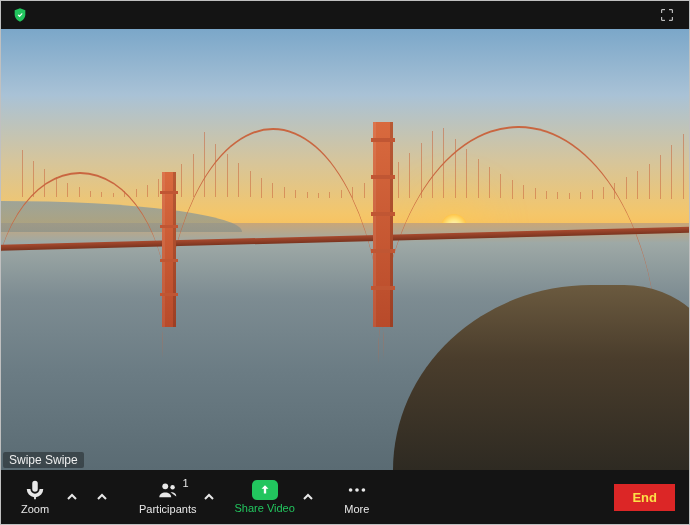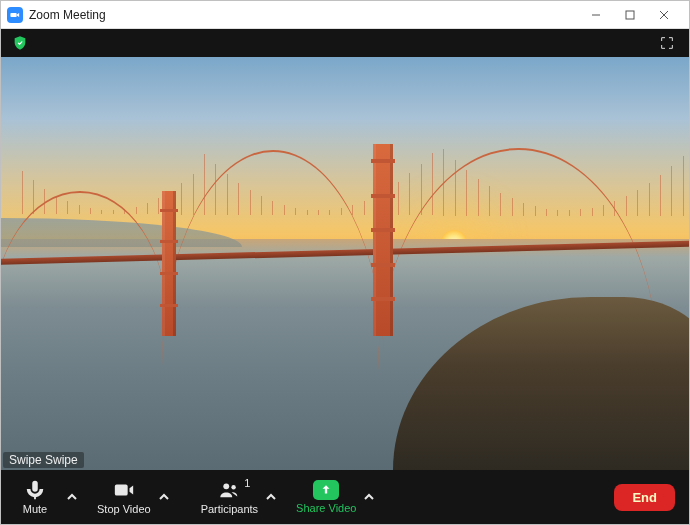--- a/index.html
+++ b/index.html
@@ -57,53 +57,28 @@
 .ctrl .ico { height: 22px; display: flex; align-items: center; justify-content: center; position: relative; }
 .ctrl .ico svg { width: 22px; height: 22px; fill: #e8e8e8; }
 .ctrl .lbl { font-size: 11px; color: #e8e8e8; margin-top: 2px; white-space: nowrap; }
 .ctrl.share .ico { width: 26px; height: 20px; background: #22c55e; border-radius: 5px; }
 .ctrl.share .ico svg { width: 14px; height: 14px; fill: #fff; }
 .ctrl.share .lbl { color: #22c55e; }
 .badge { position: absolute; top: -2px; right: -10px; font-size: 11px; color: #e8e8e8; }
 .caret { width: 18px; height: 48px; display: flex; align-items: center; justify-content: center; cursor: pointer; border-radius: 4px; }
 .caret svg { width: 10px; height: 10px; stroke: #e8e8e8; stroke-width: 2; fill: none; }
 .gap { width: 12px; }
-.end-btn { margin-left: auto; background: #dc2626; color: #fef9c3; border: none; border-radius: 8px;
+.end-btn { margin-left: auto; background: #dc2626; color: #fde047; border: none; border-radius: 0;
   padding: 6px 18px; font-size: 13px; font-weight: 600; cursor: pointer; margin-right: 8px; }
 </style>
 </head>
 <body>
 
 <div class="window">
 
-  <div class="titlebar">
-    <div class="app-icon">
-      <svg viewBox="0 0 24 24">
-          <path d="M3 7h11a2 2 0 0 1 2 2v6a2 2 0 0 1-2 2H3a2 2 0 0 1-2-2V9a2 2 0 0 1 2-2zm14 3 5-3v10l-5-3z"></path>
-        </svg>
-    </div>
-    <div class="title-text">Zoom Meeting</div>
-    <div class="spacer"></div>
-    <div class="winbtn">
-      <svg viewBox="0 0 10 10">
-          <line x1="1" y1="5" x2="9" y2="5"></line>
-        </svg>
-    </div>
-    <div class="winbtn">
-      <svg viewBox="0 0 10 10">
-          <rect x="1" y="1" width="8" height="8"></rect>
-        </svg>
-    </div>
-    <div class="winbtn close">
-      <svg viewBox="0 0 10 10">
-          <line x1="1" y1="1" x2="9" y2="9"></line>
-          <line x1="9" y1="1" x2="1" y2="9"></line>
-        </svg>
-    </div>
-  </div>
 
   <div class="topbar">
     <div class="shield">
       <svg viewBox="0 0 24 24">
           <path d="M12 2 4 5v6c0 5 3.4 9.5 8 11 4.6-1.5 8-6 8-11V5l-8-3z" fill="#22c55e"></path>
           <path d="M9.5 12.2l1.8 1.8 3.4-3.8" stroke="#fff" stroke-width="1.8" fill="none" stroke-linecap="round" stroke-linejoin="round"></path>
         </svg>
     </div>
     <div class="fullscreen-btn">
       <svg viewBox="0 0 24 24">
@@ -207,38 +182,30 @@
   </div>
 
   <div class="bottombar">
 
     <div class="ctrl">
       <div class="ico">
         <svg viewBox="0 0 24 24">
             <path d="M12 2a3 3 0 0 0-3 3v6a3 3 0 0 0 6 0V5a3 3 0 0 0-3-3zm7 9a7 7 0 0 1-14 0h2a5 5 0 0 0 10 0h2zm-6 8.9V22h-2v-2.1A9 9 0 0 1 3 11h2a7 7 0 0 0 14 0h2a9 9 0 0 1-8 8.9z"></path>
           </svg>
       </div>
-      <div class="lbl">Mute</div>
-    </div>
-    <div class="caret">
-        <svg viewBox="0 0 10 10">
-          <polyline points="1,7 5,3 9,7"></polyline>
-        </svg>
-      </div>
-
-    <div class="gap"></div>
-
-    <div class="ctrl">
-      <div class="ico">
-        <svg viewBox="0 0 24 24">
-            <path d="M4 6h10a2 2 0 0 1 2 2v8a2 2 0 0 1-2 2H4a2 2 0 0 1-2-2V8a2 2 0 0 1 2-2zm14 4 4-3v10l-4-3z"></path>
-          </svg>
-      </div>
-      <div class="lbl">Stop Video</div>
-    </div>
+      <div class="lbl">Zoom</div>
+    </div>
+    <div class="caret">
+        <svg viewBox="0 0 10 10">
+          <polyline points="1,7 5,3 9,7"></polyline>
+        </svg>
+      </div>
+
+    <div class="gap"></div>
+
     <div class="caret">
         <svg viewBox="0 0 10 10">
           <polyline points="1,7 5,3 9,7"></polyline>
         </svg>
       </div>
 
     <div class="gap"></div>
 
 
     <div class="gap"></div>
@@ -272,17 +239,27 @@
       <div class="lbl">Share Video</div>
     </div>
     <div class="caret">
         <svg viewBox="0 0 10 10">
           <polyline points="1,7 5,3 9,7"></polyline>
         </svg>
       </div>
 
     <div class="gap"></div>
 
+    <div class="ctrl">
+      <div class="ico">
+        <svg viewBox="0 0 24 24">
+            <circle cx="5" cy="12" r="2"></circle>
+            <circle cx="12" cy="12" r="2"></circle>
+            <circle cx="19" cy="12" r="2"></circle>
+          </svg>
+      </div>
+      <div class="lbl">More</div>
+    </div>
 
     <button class="end-btn">End</button>
   </div>
 
 </div>
 
 </body></html>

